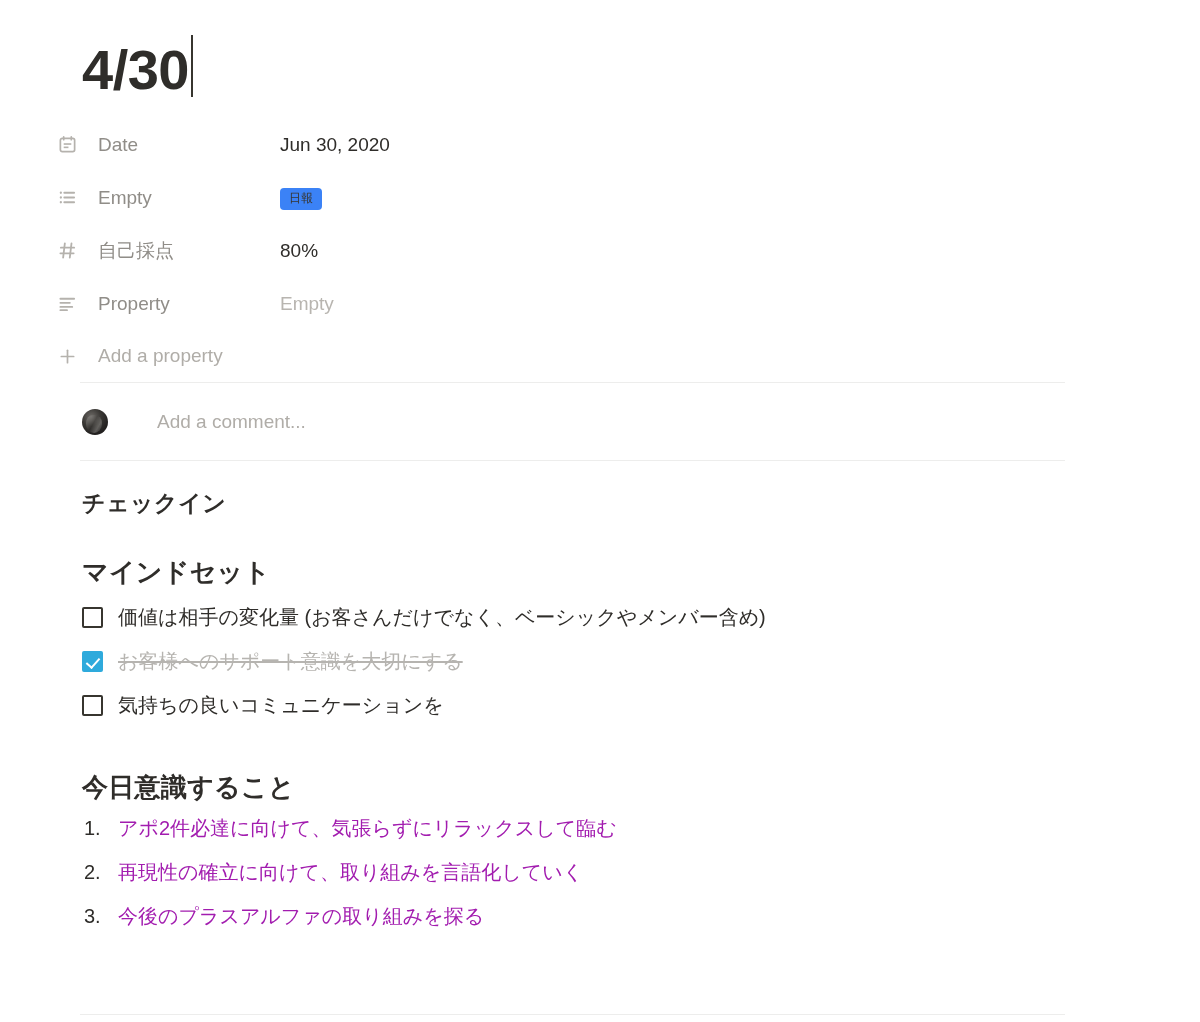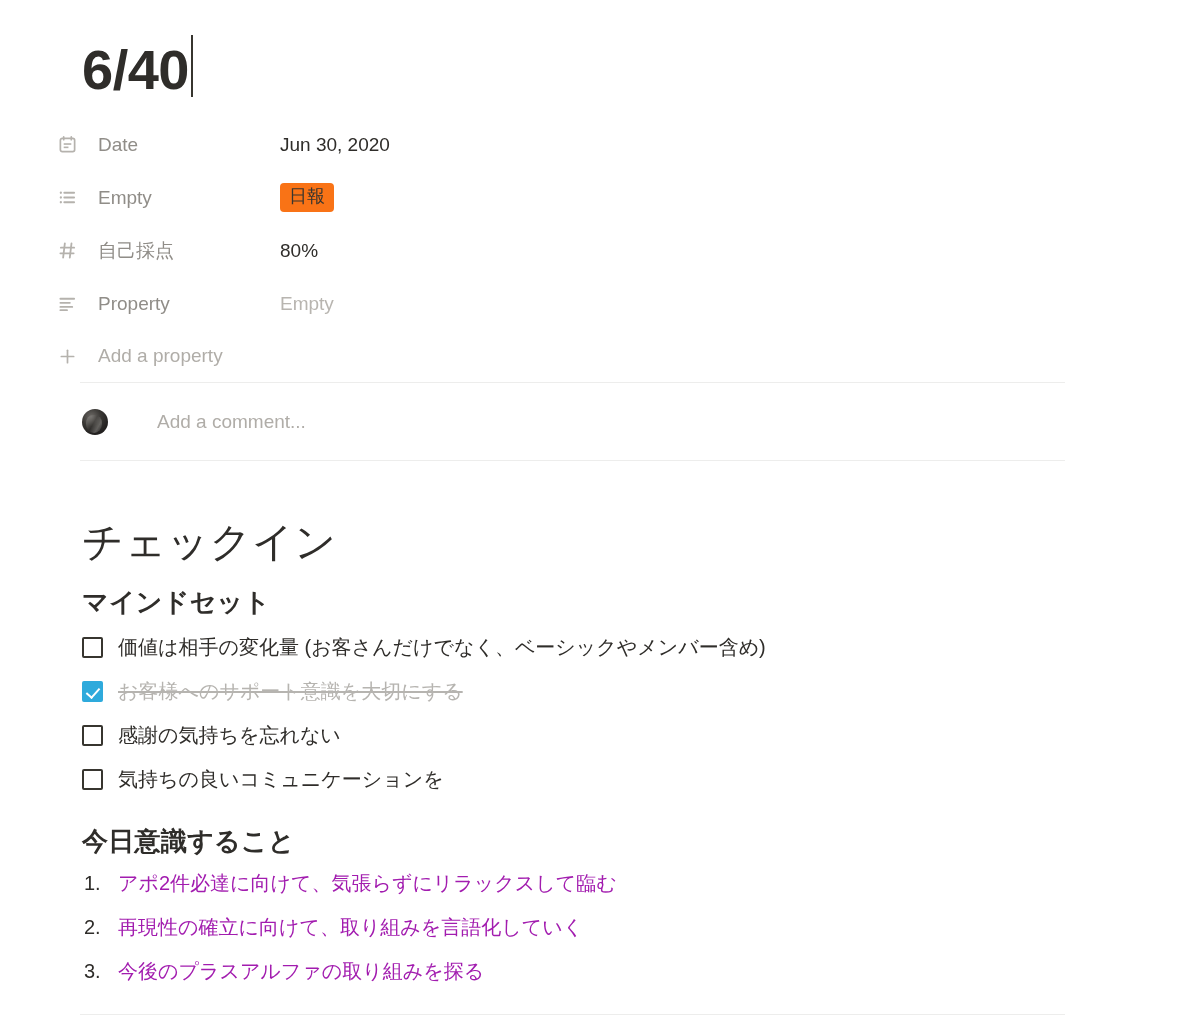--- a/index.html
+++ b/index.html
@@ -79,25 +79,25 @@
   .prop-value {
     font-size: 19px;
     color: #2f2d2a;
     white-space: nowrap;
   }
   .prop-value.empty {
     color: #b8b5b0;
   }
   .tag-pill {
     display: inline-block;
-    background: #f97316;
+    background: #3b82f6;
     color: #37352f;
     border-radius: 4px;
     padding: 3px 9px 4px 9px;
-    font-size: 18px;
+    font-size: 12px;
     line-height: 1.2;
   }
   .add-prop-row {
     display: flex;
     align-items: center;
     height: 52px;
   }
   .add-prop-icon {
     width: 26px;
     min-width: 26px;
@@ -151,32 +151,32 @@
     font-size: 19px;
     color: #b0ada8;
     padding-left: 16px;
   }
 
   
   .content {
     padding-left: 82px;
   }
   h1.block-h1 {
-    font-size: 41px;
-    font-weight: normal;
-    color: #2f2d2a;
-    margin: 56px 0 0 0;
+    font-size: 23px;
+    font-weight: bold;
+    color: #2f2d2a;
+    margin: 28px 0 0 0;
     line-height: 1.25;
     letter-spacing: 0.5px;
   }
   h2.block-h2 {
     font-size: 26px;
     font-weight: bold;
     color: #2f2d2a;
-    margin: 18px 0 0 0;
+    margin: 38px 0 0 0;
     line-height: 1.3;
     letter-spacing: 0.3px;
   }
 
   
   .todo-list { margin-top: 11px; }
   .todo-item {
     display: flex;
     align-items: flex-start;
     min-height: 44px;
@@ -249,21 +249,21 @@
     height: 1px;
     background: #ededec;
   }
 </style>
 </head>
 <body>
 
 <div class="page">
 
   <div class="title-row">
-    <div class="page-title">6/40</div>
+    <div class="page-title">4/30</div>
     <span class="caret"></span>
   </div>
 
   <div class="props">
 
     <div class="prop-row">
       <span class="prop-icon">
         <svg width="19" height="19" viewBox="0 0 20 20" fill="none">
           <rect x="2.5" y="3.5" width="15" height="14" rx="2" stroke="#b5b2ad" stroke-width="1.8"></rect>
           <line x1="6" y1="2" x2="6" y2="5" stroke="#b5b2ad" stroke-width="1.8" stroke-linecap="round"></line>
@@ -350,24 +350,20 @@
       <div class="todo-item">
         <span class="checkbox"></span>
         <span class="todo-text">価値は相手の変化量 (お客さんだけでなく、ベーシックやメンバー含め)</span>
       </div>
 
       <div class="todo-item done">
         <span class="checkbox checked"></span>
         <span class="todo-text">お客様へのサポート意識を大切にする</span>
       </div>
 
-      <div class="todo-item">
-        <span class="checkbox"></span>
-        <span class="todo-text">感謝の気持ちを忘れない</span>
-      </div>
 
       <div class="todo-item">
         <span class="checkbox"></span>
         <span class="todo-text">気持ちの良いコミュニケーションを</span>
       </div>
     </div>
 
     <h2 class="block-h2">今日意識すること</h2>
 
     <div class="num-list">

